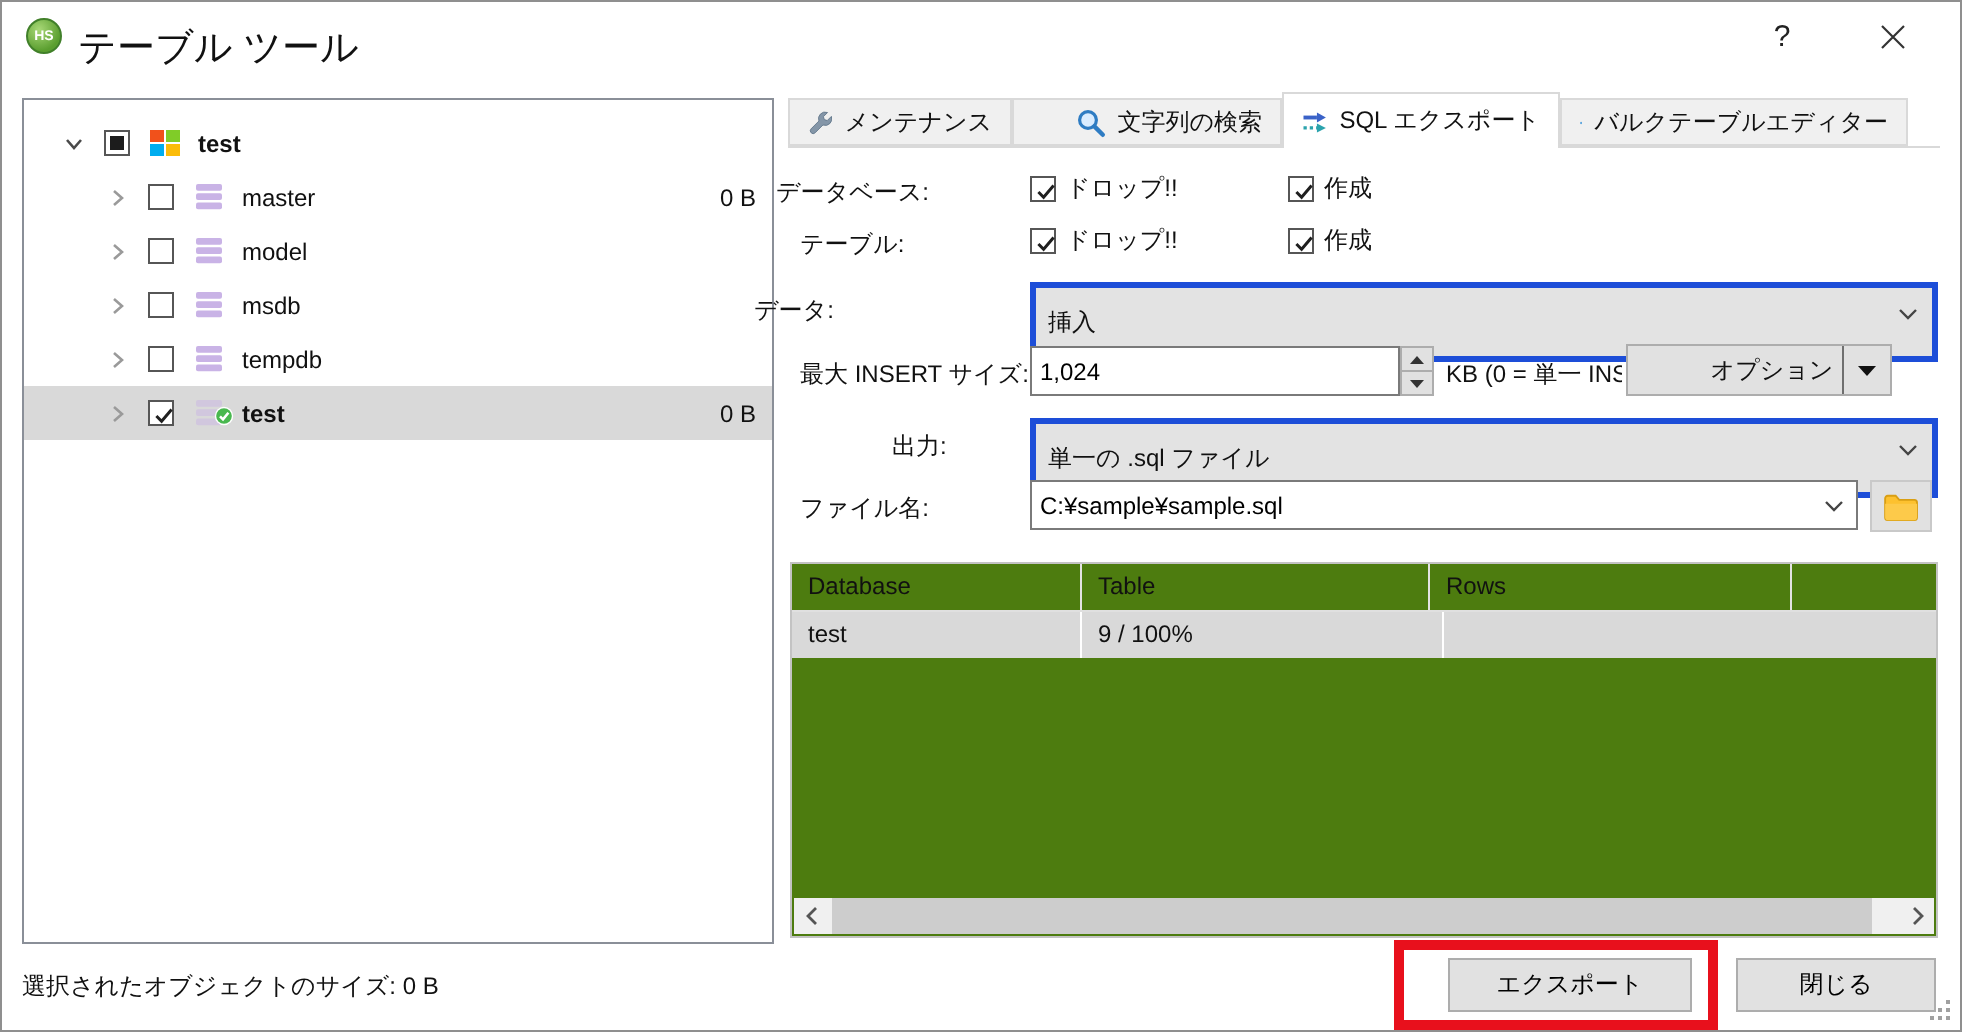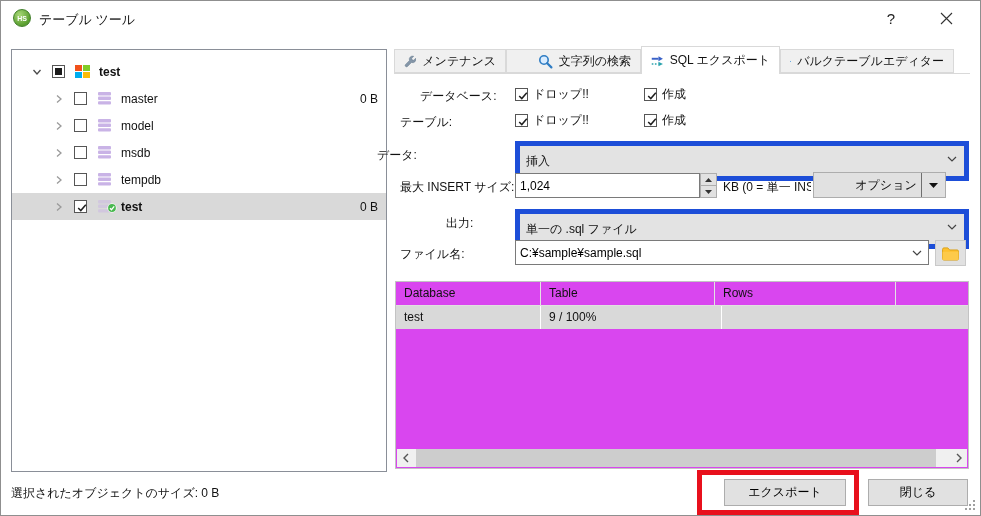--- a/index.html
+++ b/index.html
@@ -5,21 +5,21 @@
   * { box-sizing: border-box; }
   html, body { margin:0; padding:0; width:981px; height:516px; overflow:hidden;
     font-family:"Liberation Sans", sans-serif; font-size:12px; color:#111; background:#fff; }
   .dialog { position:absolute; inset:0; width:981px; height:516px; border:1px solid #8f8f8f; background:#fff; }
 
   
   .titlebar { position:absolute; left:0; top:0; width:100%; height:36px; background:#fff; }
   .hs-icon { position:absolute; left:12px; top:8px; width:18px; height:18px; border-radius:50%;
     background:radial-gradient(circle at 35% 30%, #a8d877, #5a9e2f 70%); border:1px solid #41802a;
     color:#fff; font-size:7px; font-weight:bold; display:flex; align-items:center; justify-content:center; }
-  .title-text { position:absolute; left:38px; top:10px; font-size:13px; }
+  .title-text { position:absolute; left:38px; top:10px; font-size:19px; }
   .tb-btn { position:absolute; top:0; height:34px; width:48px; display:flex; align-items:center; justify-content:center; font-size:15px; color:#222; }
   .tb-help { left:866px; }
   .tb-close { left:921px; }
 
   
   .tree { position:absolute; left:10px; top:48px; width:376px; height:423px; border:1px solid #8a8f98; background:#fff; padding-top:8px; overflow:hidden; }
   .trow { position:relative; height:27px; display:flex; align-items:center; }
   .trow.selected { background:#d9d9d9; }
   .trow .chev { width:10px; height:10px; margin-right:10px; flex:none; }
   .trow.root { padding-left:20px; }
@@ -36,38 +36,38 @@
   
   .tab { position:absolute; top:48px; height:24px; background:#f0f0f0; border:1px solid #d9d9d9;
     display:flex; align-items:center; gap:6px; padding:0 9px; white-space:nowrap;justify-content:flex-end; }
   .tab.active { top:45px; height:28px; background:#fff; border-bottom:none; z-index:3; }
   .pane-line { position:absolute; left:393px; top:72px; width:576px; border-top:1px solid #d9d9d9; z-index:1; }
 
   .flabel { position:absolute; white-space:nowrap; }
   .checkitem { position:absolute; display:flex; align-items:center; gap:5px; }
   .checkitem .cb { margin-right:0; }
 
-  .combo { position:absolute; height:40px; background:#e3e3e3; border:5px solid #1d4ed8;
+  .combo { position:absolute; height:40px; background:#e3e3e3; border:3px solid #1d4ed8;
     display:flex; align-items:center; padding:0 22px 0 6px; }
   .combo .cchev { position:absolute; right:7px; top:10px; }
   .txtwrap { position:absolute; height:25px; }
   .txtwrap input { width:100%; height:100%; border:1px solid #7a7a7a; padding:0 4px; font:inherit; background:#fff; }
   .txtwrap .cchev { position:absolute; right:7px; top:10px; }
 
   .spinner { position:absolute; width:17px; height:25px; display:flex; flex-direction:column; }
   .spin-btn { flex:1; background:#e1e1e1; border:1px solid #adadad; display:flex; align-items:center; justify-content:center; }
   .spin-btn + .spin-btn { border-top:none; }
 
   .btn { position:absolute; background:#e1e1e1; border:1px solid #adadad; display:flex; align-items:center; justify-content:center; font:inherit; }
   .splitbtn { padding-right:24px;padding-left:37px; }
   .split-arrow { position:absolute; right:0; top:0; width:24px; height:100%; border-left:1px solid #6f6f6f;
     display:flex; align-items:center; justify-content:center; }
 
   
-  .grid { position:absolute; left:394px; top:280px; width:574px; height:188px; border:1px solid #c3c3c3; background:#d946ef; }
+  .grid { position:absolute; left:394px; top:280px; width:574px; height:188px; border:1px solid #c3c3c3; background:#4d7c0f; }
   .ghead { display:flex; height:24px; border-bottom:1px solid #e0e0e0; }
   .gh { padding:4px 8px; border-right:1px solid #e3e3e3; white-space:nowrap; }
   .grow { display:flex; height:23px; }
   .gc { background:#d9d9d9; padding:4px 8px; border-right:1px solid #fff; white-space:nowrap; }
   .c1 { width:145px; } .c2 { width:174px; } .c3 { width:181px; text-align:left; } .c4 { flex:1; border-right:none; }
   .hscroll { position:absolute; left:1px; right:1px; bottom:1px; height:18px; background:#f0f0f0; }
   .sarrow { position:absolute; top:0; width:17px; height:18px; display:flex; align-items:center; justify-content:center; }
   .sarrow.left { left:0; } .sarrow.right { right:0; }
   .sthumb { position:absolute; left:19px; right:31px; top:0; height:18px; background:#cdcdcd; }
 
@@ -225,21 +225,21 @@
   </div>
   <div class="tab" style="left:779px; width:174px;">
     <svg width="16" height="15" viewBox="0 0 16 15">
       <ellipse cx="8" cy="3.4" rx="6.5" ry="2.6" fill="#57aae8" stroke="#2d7dc0"></ellipse>
       <path d="M1.5 3.4v3.6c0 1.4 2.9 2.6 6.5 2.6s6.5-1.2 6.5-2.6V3.4" fill="#57aae8" stroke="#2d7dc0"></path>
       <path d="M1.5 7v3.6c0 1.4 2.9 2.6 6.5 2.6s6.5-1.2 6.5-2.6V7" fill="#57aae8" stroke="#2d7dc0"></path>
     </svg>
     <span>バルクテーブルエディター</span>
   </div>
 
-  <div class="flabel" style="left:419px; top:87px;">データベース:</div>
+  <div class="flabel" style="left:387px; top:87px;">データベース:</div>
   <div class="checkitem" style="left:514px; top:85px;">
     <span class="cb checked">
         <svg width="12" height="12" viewBox="0 0 12 12">
           <polyline points="2.2,6 4.8,8.6 9.8,2.8" fill="none" stroke="#1f1f1f" stroke-width="1.5"></polyline>
         </svg>
       </span>
     <span>ドロップ!!</span>
   </div>
   <div class="checkitem" style="left:643px; top:85px;">
     <span class="cb checked">

